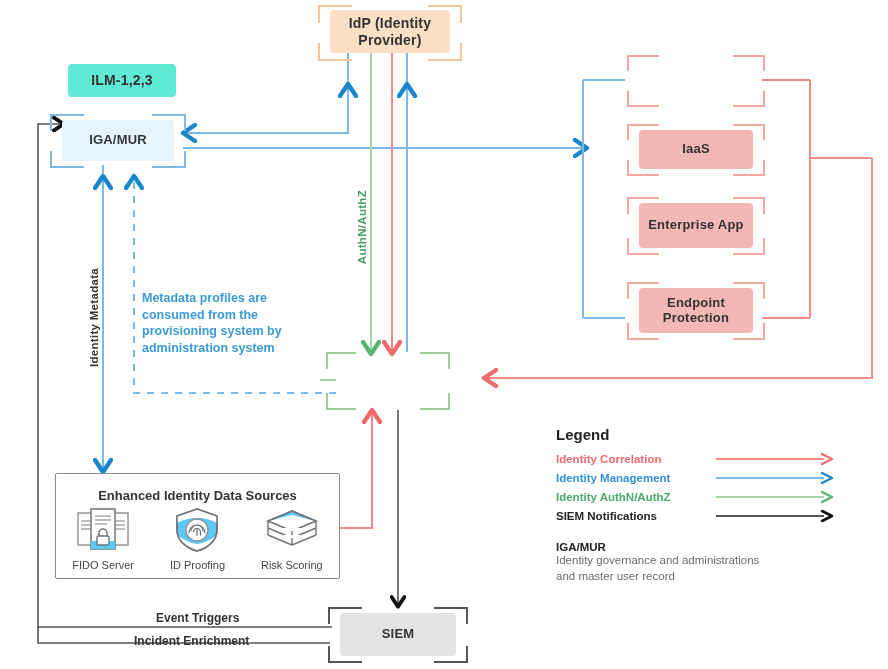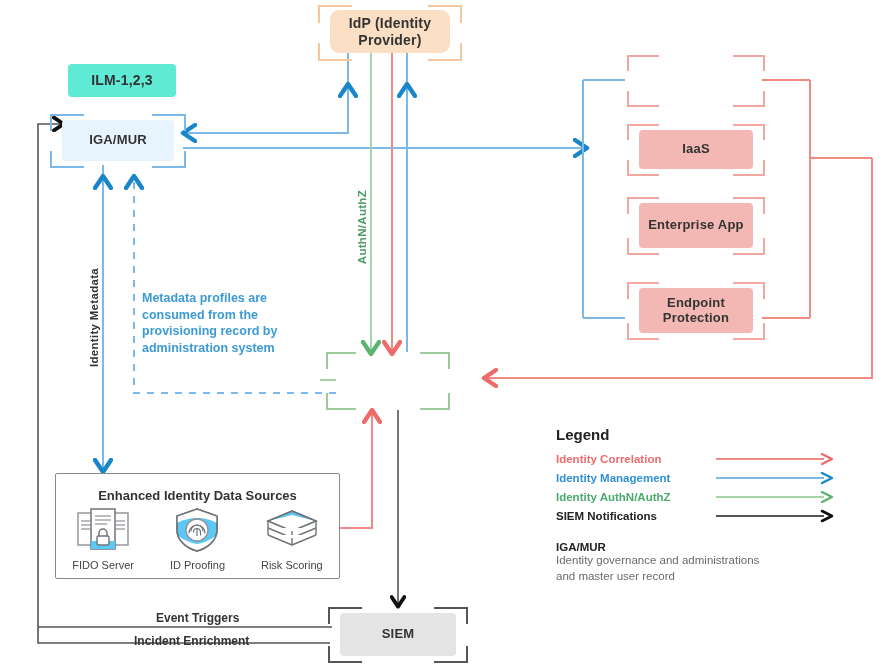--- a/index.html
+++ b/index.html
@@ -2,21 +2,21 @@
 <html><head>
 <meta charset="utf-8">
 <style>
   html,body{margin:0;padding:0;background:#ffffff;}
   body{font-family:"Liberation Sans",sans-serif;}
   #canvas{position:relative;width:888px;height:669px;background:#fff;overflow:hidden;}
   svg.wires{position:absolute;left:0;top:0;width:888px;height:669px;pointer-events:none;}
 
   .node{position:absolute;display:flex;align-items:center;justify-content:center;text-align:center;
         font-weight:bold;color:#333333;letter-spacing:.2px;line-height:1.15;border-radius:4px;z-index:3;}
-  .node.idp{background:#fbdfc4;font-size:14px;border-radius:9px;}
+  .node.idp{background:#fbdfc4;font-size:14px;}
   .node.ilm{background:#5eead4;font-size:14px;}
   .node.iga{background:#e8f4fd;font-size:13px;}
   .node.app{background:#f4b8b4;font-size:13px;}
   .node.prov{background:#dceedb;font-size:13px;}
   .node.siem{background:#e4e4e4;font-size:13px;}
 
   .brk{position:absolute;z-index:2;}
   .brk i{position:absolute;display:block;}
   .brk i.h{height:2px;} .brk i.v{width:2px;}
 
@@ -219,21 +219,21 @@
   <div class="vlabel" style="left:88px;top:268px;color:#333;">
     <span>Identity Metadata</span>
   </div>
   <div class="vlabel" style="left:356px;top:190px;color:#4d9b66;">
     <span>AuthN/AuthZ</span>
   </div>
 
   <div class="annot" style="left:142px;top:290px;width:180px;">
     <div>Metadata profiles are</div>
     <div>consumed from the</div>
-    <div>provisioning record by</div>
+    <div>provisioning system by</div>
     <div>administration system</div>
   </div>
 
   <div class="srcpanel" style="left:55px;top:473px;width:283px;height:104px;">
     <div class="srctitle">Enhanced Identity Data Sources</div>
     <div class="srcrow">
       <div class="srcitem">
         <svg width="58" height="46" viewBox="0 0 58 46">
           <rect x="4" y="6" width="17" height="32" fill="#fff" stroke="#8e9296" stroke-width="1.4"></rect>
           <rect x="37" y="6" width="17" height="32" fill="#fff" stroke="#8e9296" stroke-width="1.4"></rect>

